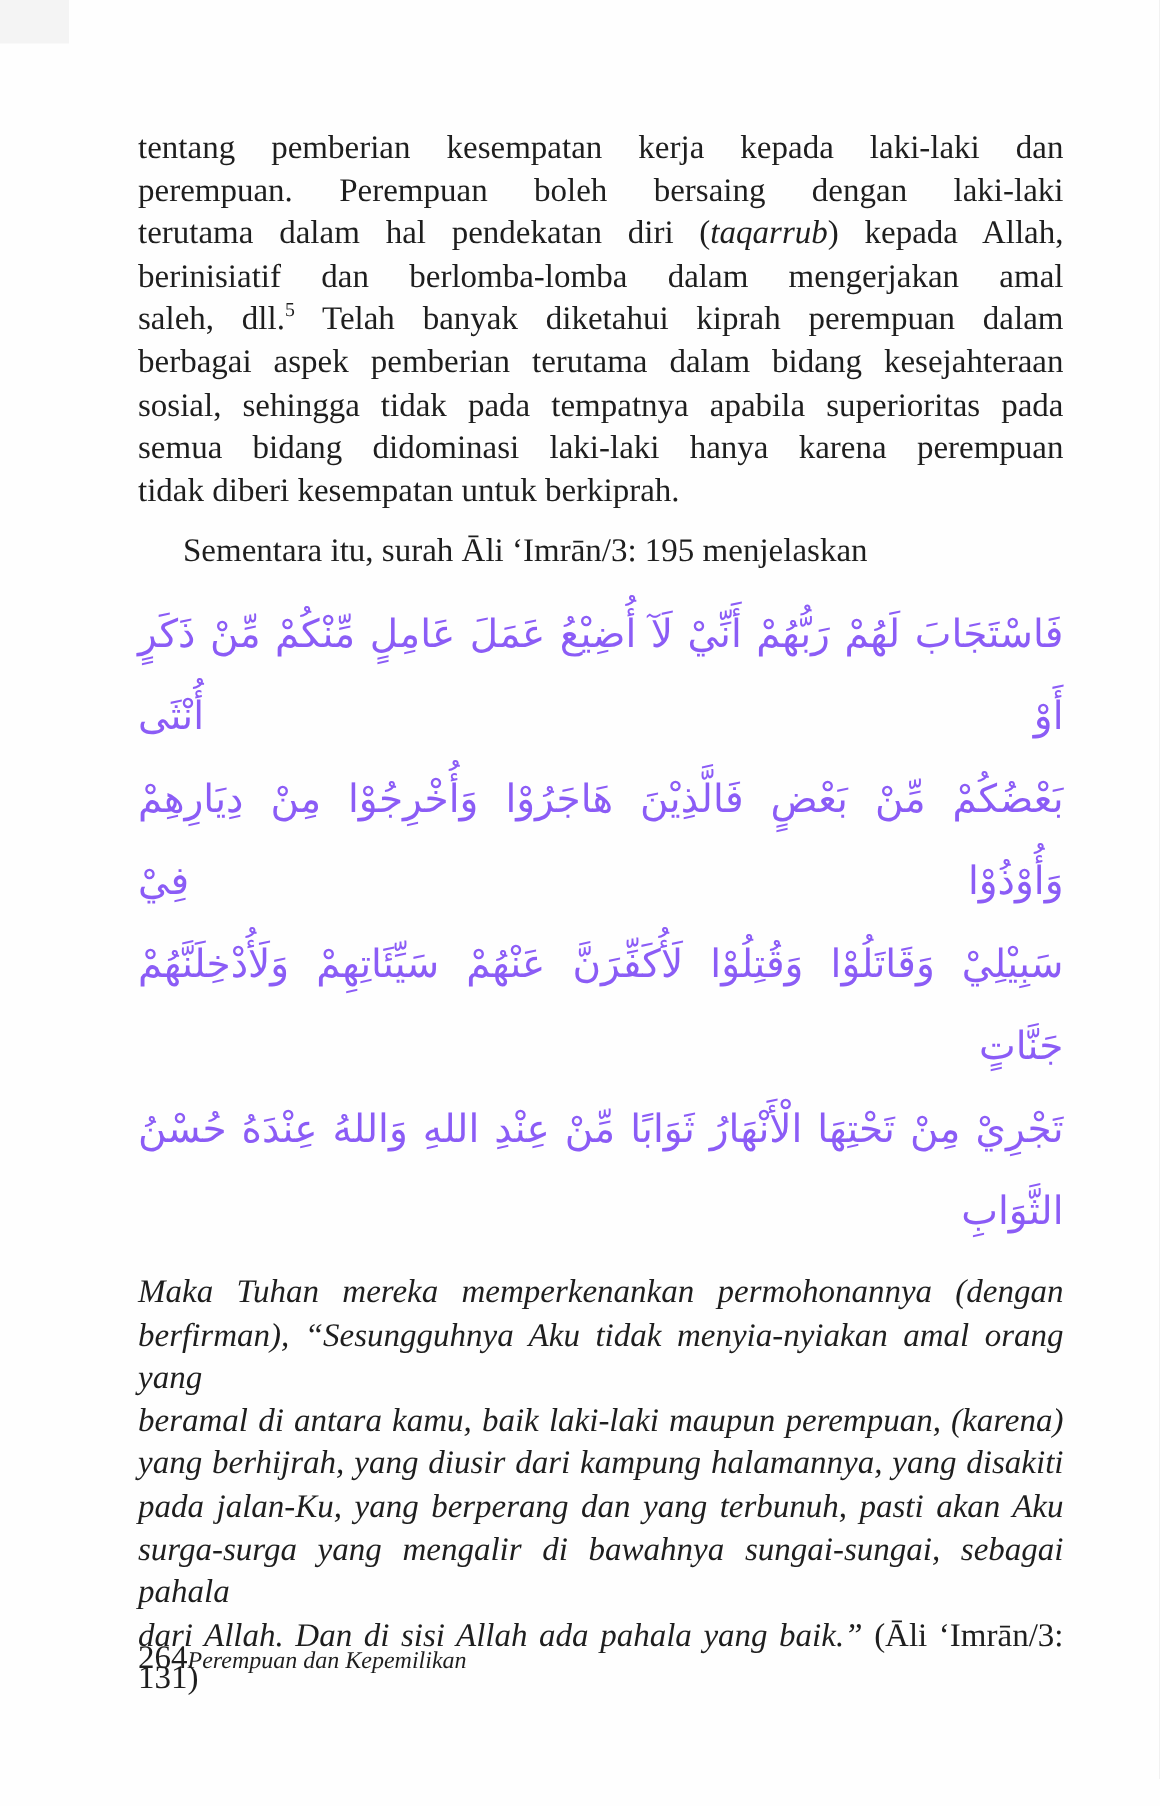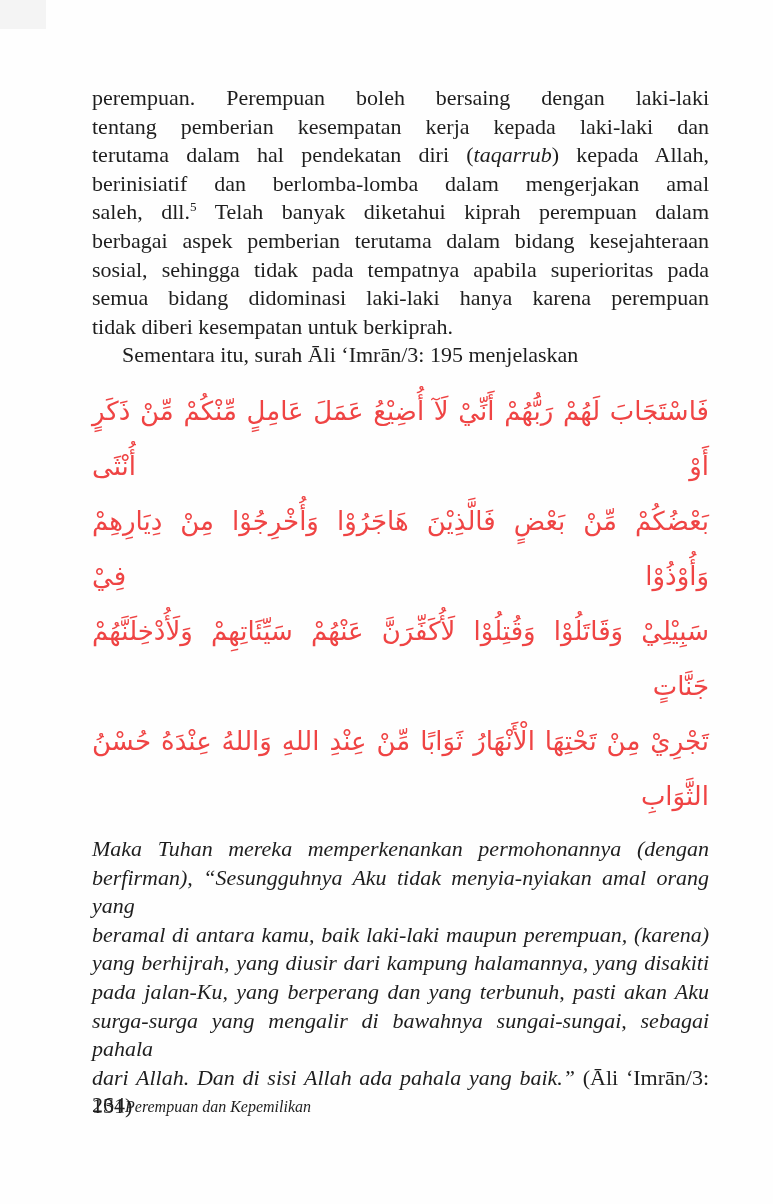--- a/index.html
+++ b/index.html
@@ -27,36 +27,36 @@
   .para {
     font-family: "Liberation Serif", "DejaVu Serif", serif;
     font-size: 22px;
     line-height: 28.6px;
   }
   .line {
     text-align: justify;
     text-align-last: justify;
   }
   .line.last { text-align-last: left; }
-  .line.indent { padding-left: 30px; }
+  .line.indent { padding-left: 30px; margin-top: 12px; }
   .italic-para { font-style: italic; }
   .s-i { font-style: italic; }
   .s-r { font-style: normal; }
   .s-sup {
     vertical-align: super;
     font-size: 0.60em;
     line-height: 0;
   }
   .arabic {
     direction: rtl;
     font-family: "DejaVu Sans", sans-serif;
     font-size: 26px;
     line-height: 55px;
     margin: 14px 0 11px 0;
-    color: #ef4444;
+    color: #8b5cf6;
   }
   .arabic .line {
     text-align: justify;
     text-align-last: justify;
   }
   .translation { margin-bottom: 9px; }
   .footer {
     position: absolute;
     left: 92px;
     top: 1092px;
@@ -70,22 +70,22 @@
   .running-title { font-size: 16px; font-style: italic; }
 </style>
 </head>
 <body>
 
 <div class="page">
   <div class="scan-artifact"></div>
 
   <main class="text-block">
     <section class="para">
+        <div class="line"><span>tentang pemberian kesempatan kerja kepada laki-laki dan</span></div>
         <div class="line"><span>perempuan. Perempuan boleh bersaing dengan laki-laki</span></div>
-        <div class="line"><span>tentang pemberian kesempatan kerja kepada laki-laki dan</span></div>
         <div class="line"><span>terutama dalam hal pendekatan diri (</span><span class="s-i">taqarrub</span><span>) kepada Allah,</span></div>
         <div class="line"><span>berinisiatif dan berlomba-lomba dalam mengerjakan amal</span></div>
         <div class="line"><span>saleh, dll.</span><span class="s-sup">5</span><span> Telah banyak diketahui kiprah perempuan dalam</span></div>
         <div class="line"><span>berbagai aspek pemberian terutama dalam bidang kesejahteraan</span></div>
         <div class="line"><span>sosial, sehingga tidak pada tempatnya apabila superioritas pada</span></div>
         <div class="line"><span>semua bidang didominasi laki-laki hanya karena perempuan</span></div>
         <div class="line last"><span>tidak diberi kesempatan untuk berkiprah.</span></div>
       </section>
 
     <section class="para">

